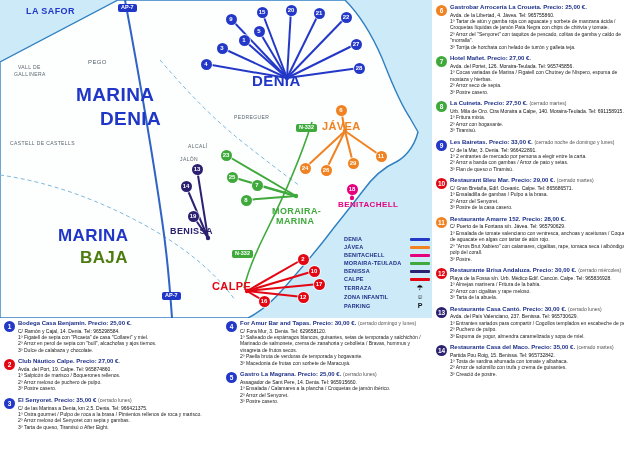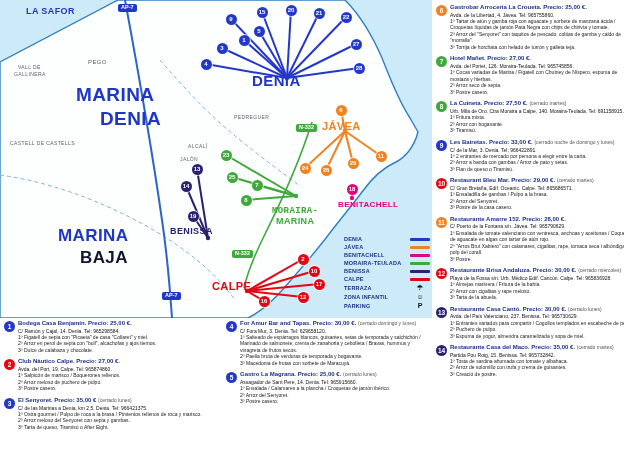--- a/index.html
+++ b/index.html
@@ -96,24 +96,24 @@
         <div class="map-label" style="left: 18px; top: 64px; font-size: 5px; color: rgb(91, 103, 112); font-weight: normal;">VALL DE</div>
         <div class="map-label" style="left: 14px; top: 71px; font-size: 5px; color: rgb(91, 103, 112); font-weight: normal;">GALLINERA</div>
         <div class="map-label" style="left: 88px; top: 59px; font-size: 6px; color: rgb(91, 103, 112); font-weight: normal;">PEGO</div>
         <div class="map-label" style="left: 10px; top: 140px; font-size: 5px; color: rgb(91, 103, 112); font-weight: normal;">CASTELL DE CASTELLS</div>
         <div class="map-label" style="left: 234px; top: 114px; font-size: 5px; color: rgb(91, 103, 112); font-weight: normal;">PEDREGUER</div>
         <div class="map-label" style="left: 188px; top: 143px; font-size: 5px; color: rgb(91, 103, 112); font-weight: normal;">ALCALÍ</div>
         <div class="map-label" style="left: 180px; top: 156px; font-size: 5px; color: rgb(91, 103, 112); font-weight: normal;">JALÓN</div>
         <div class="map-label" style="left: 76px; top: 84px; font-size: 19px; color: rgb(31, 54, 199);">MARINA</div>
         <div class="map-label" style="left: 100px; top: 108px; font-size: 19px; color: rgb(31, 54, 199);">DENIA</div>
         <div class="map-label" style="left: 58px; top: 226px; font-size: 17px; color: rgb(31, 54, 199);">MARINA</div>
-        <div class="map-label" style="left: 80px; top: 248px; font-size: 17px; color: #0f172a; text-align: right;">BAJA</div>
+        <div class="map-label" style="left: 80px; top: 248px; font-size: 17px; color: #4d7c0f; text-align: right;">BAJA</div>
         <div class="map-label" style="left: 252px; top: 72px; font-size: 15px; color: rgb(31, 54, 199);">DENIA</div>
         <div class="map-label" style="left: 322px; top: 120px; font-size: 11px; color: rgb(240, 130, 33);">JÁVEA</div>
-        <div class="map-label" style="left: 272px; top: 206px; font-size: 9px; color: rgb(63, 169, 60); font-family: Liberation Mono, monospace;">MORAIRA-</div>
+        <div class="map-label" style="left: 272px; top: 206px; font-size: 9px; color: rgb(63, 169, 60);">MORAIRA-</div>
         <div class="map-label" style="left: 276px; top: 216px; font-size: 9px; color: rgb(63, 169, 60);">MARINA</div>
         <div class="map-label" style="left: 338px; top: 200px; font-size: 8px; color: rgb(229, 0, 125);">BENITACHELL</div>
         <div class="map-label" style="left: 170px; top: 226px; font-size: 9px; color: rgb(43, 33, 113);">BENISSA</div>
         <div class="map-label" style="left: 212px; top: 280px; font-size: 11px; color: rgb(227, 6, 19);">CALPE</div>
         <div class="road-badge" style="left: 118px; top: 4px; background: rgb(31, 54, 199);">AP-7</div>
         <div class="road-badge" style="left: 162px; top: 292px; background: rgb(31, 54, 199);">AP-7</div>
         <div class="road-badge" style="left: 296px; top: 124px; background: rgb(63, 169, 60);">N-332</div>
         <div class="road-badge" style="left: 232px; top: 250px; background: rgb(63, 169, 60);">N-332</div>
         <div class="marker" style="left: 225.5px; top: 13.5px; background: rgb(36, 56, 200);">9</div>
         <div class="marker" style="left: 256.5px; top: 6.5px; background: rgb(36, 56, 200);">15</div>

